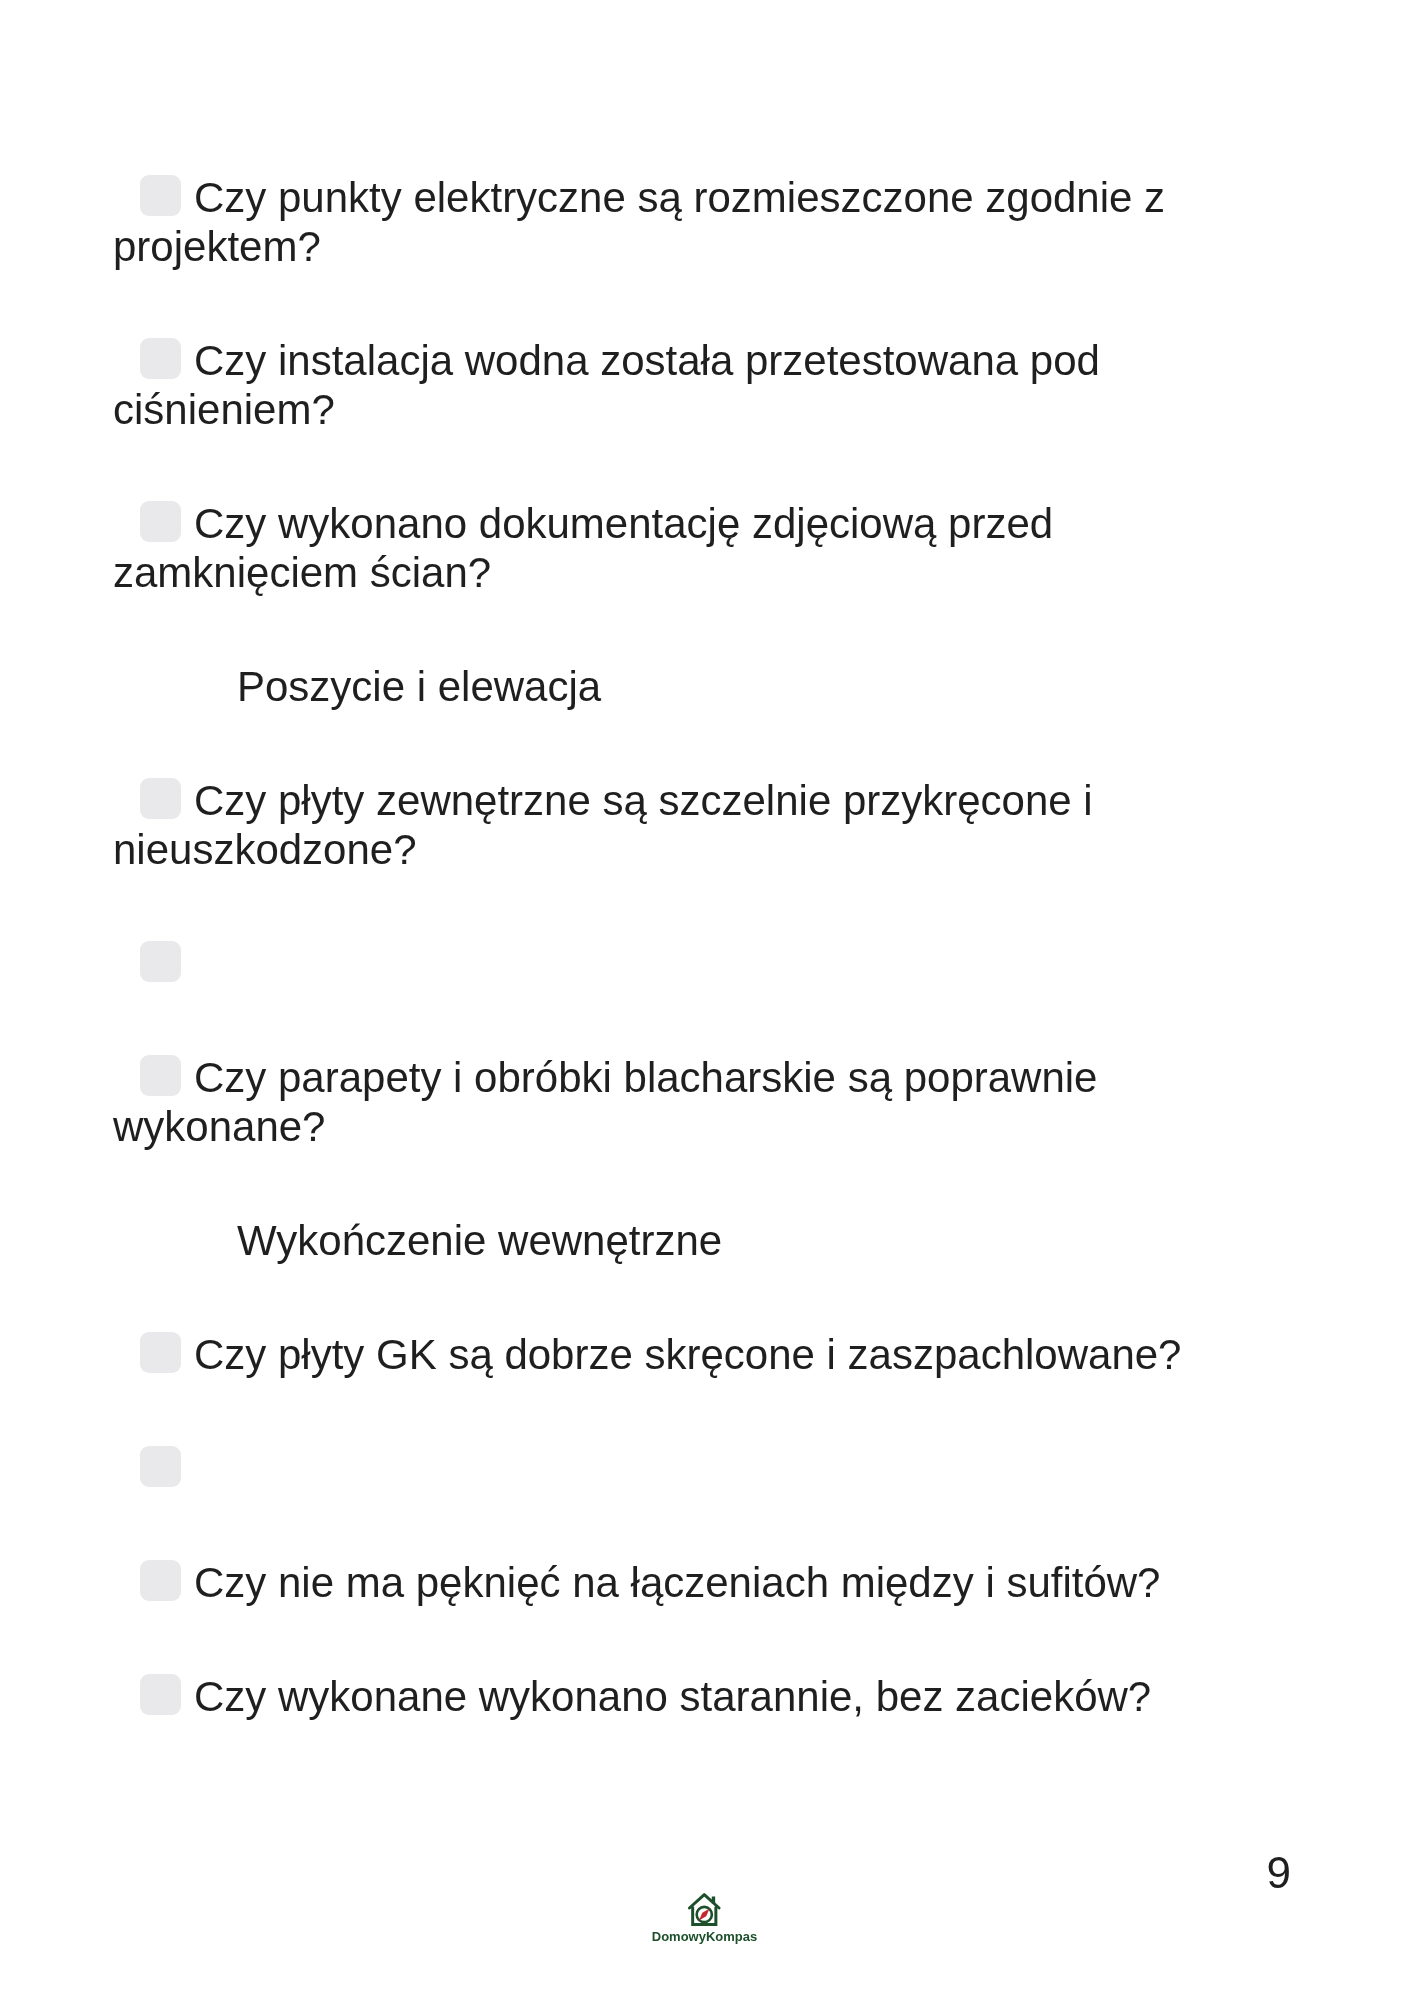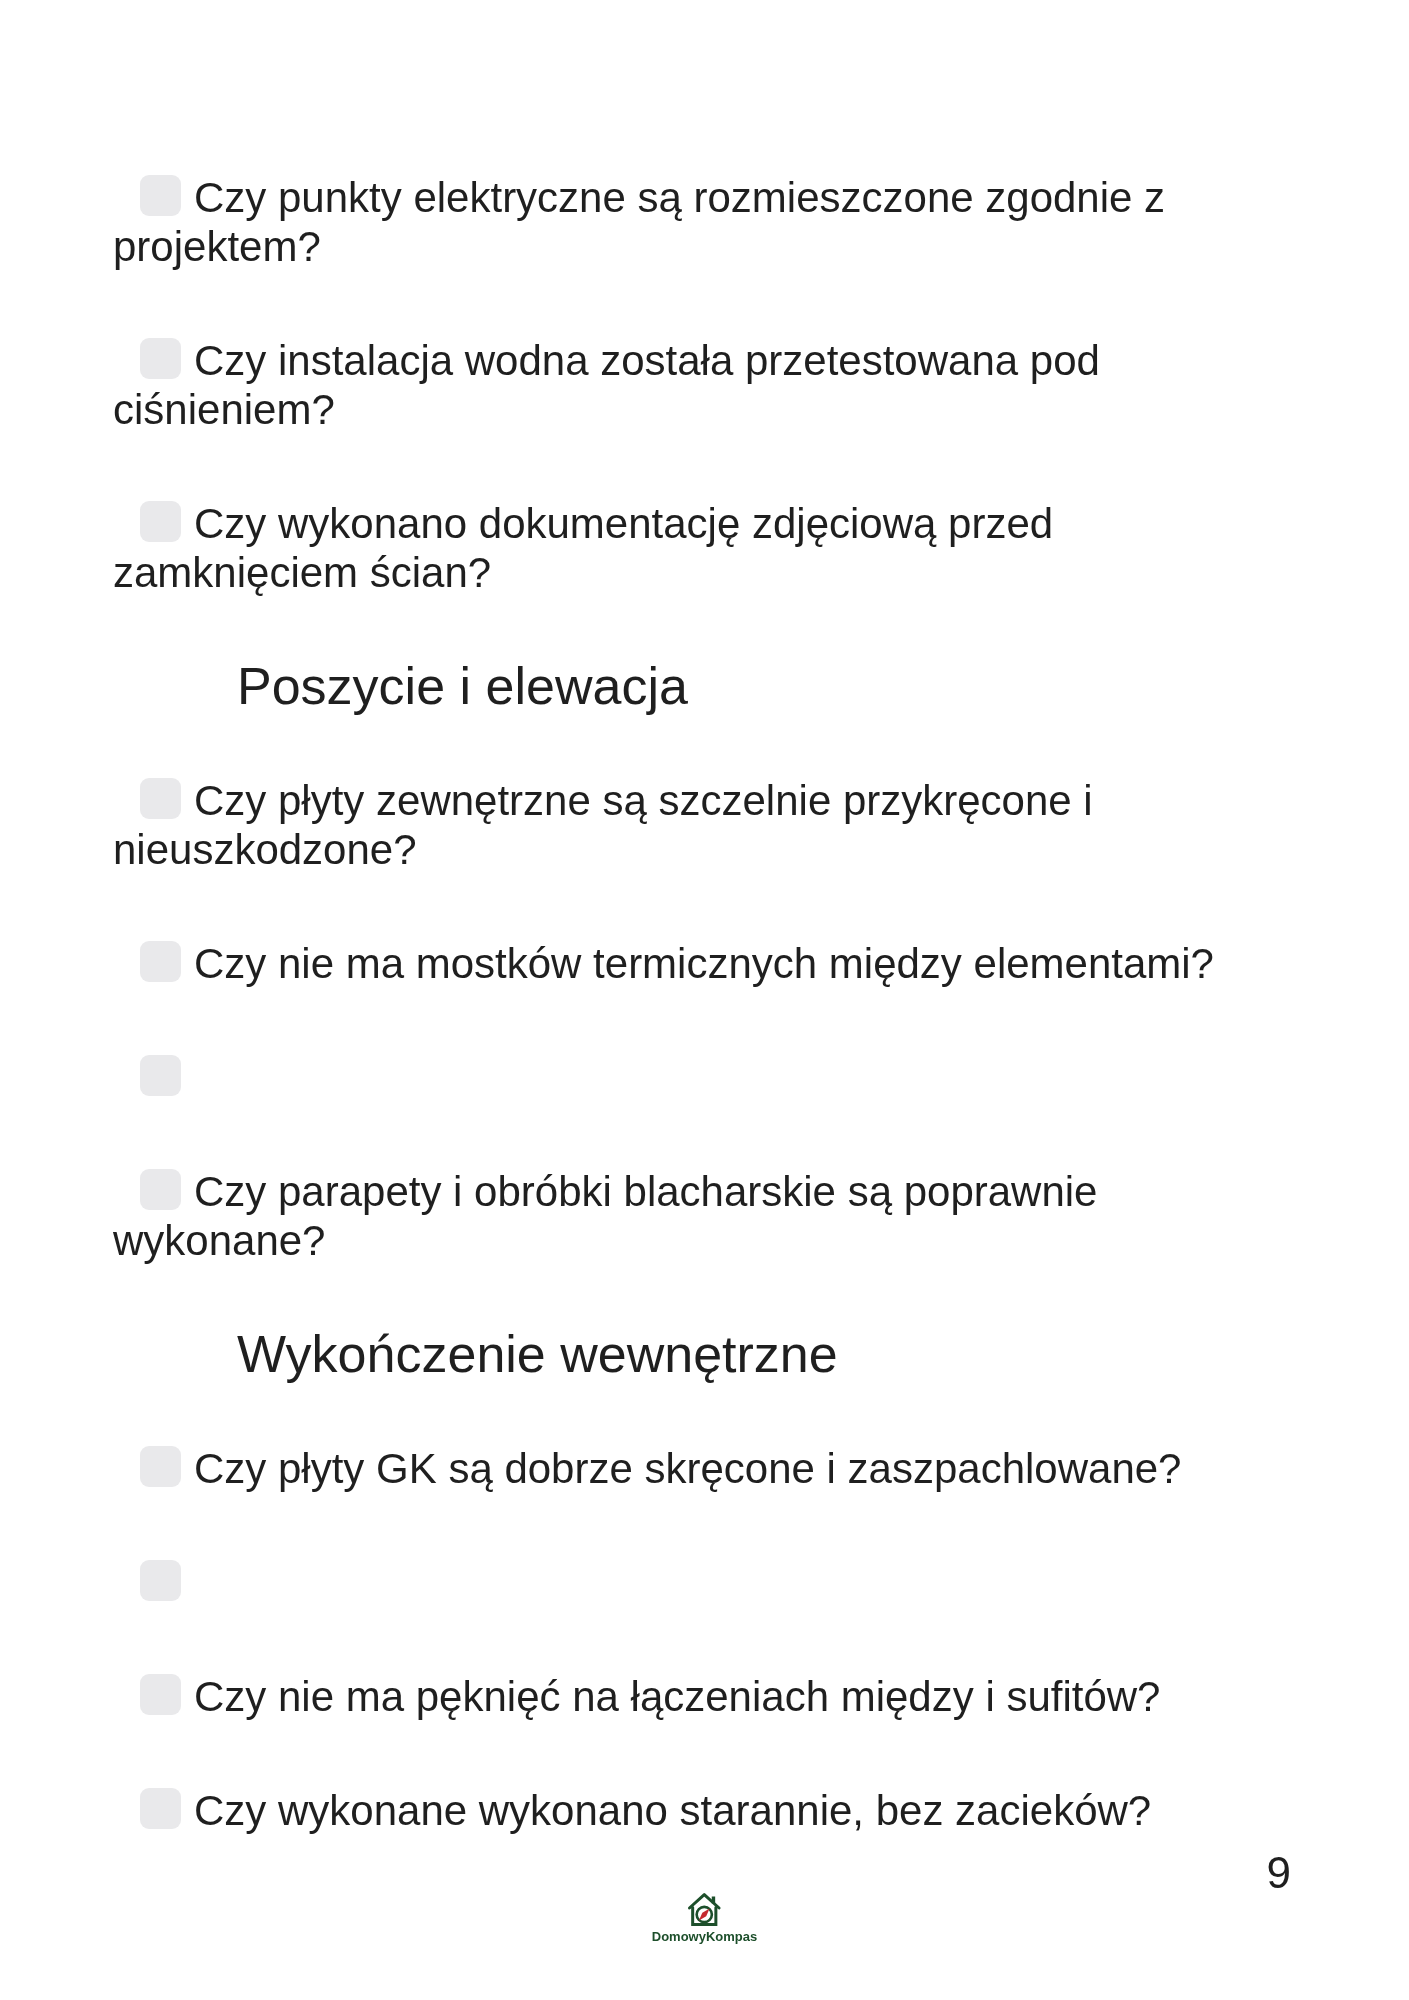--- a/index.html
+++ b/index.html
@@ -34,21 +34,21 @@
     width: 41px;
     height: 41px;
     background: #e9e9eb;
     border-radius: 9px;
     margin: 0 13px 0 27px;
     vertical-align: -4px;
   }
   .section-header {
     margin: 0 0 65px 0;
     padding-left: 124px;
-    font-size: 52px;
+    font-size: 42px;
     line-height: 49px;
     color: #1f1f1f;
   }
   .page-number {
     position: absolute;
     top: 1849px;
     right: 118px;
     font-size: 44px;
     line-height: 48px;
     color: #1f1f1f;
@@ -92,23 +92,20 @@
 zamknięciem ścian?</span>
     </p>
 
     <p class="section-header">Poszycie i elewacja</p>
 
     <p class="item">
       <span class="checkbox"></span><span class="item-text">Czy płyty zewnętrzne są szczelnie przykręcone i
 nieuszkodzone?</span>
     </p>
 
-    <p class="item">
-      <span class="checkbox"></span><span class="item-text">Czy nie ma mostków termicznych między elementami?</span>
-    </p>
 
     <p class="item">
       <span class="checkbox"></span>
     </p>
 
     <p class="item">
       <span class="checkbox"></span><span class="item-text">Czy parapety i obróbki blacharskie są poprawnie
 wykonane?</span>
     </p>
 

